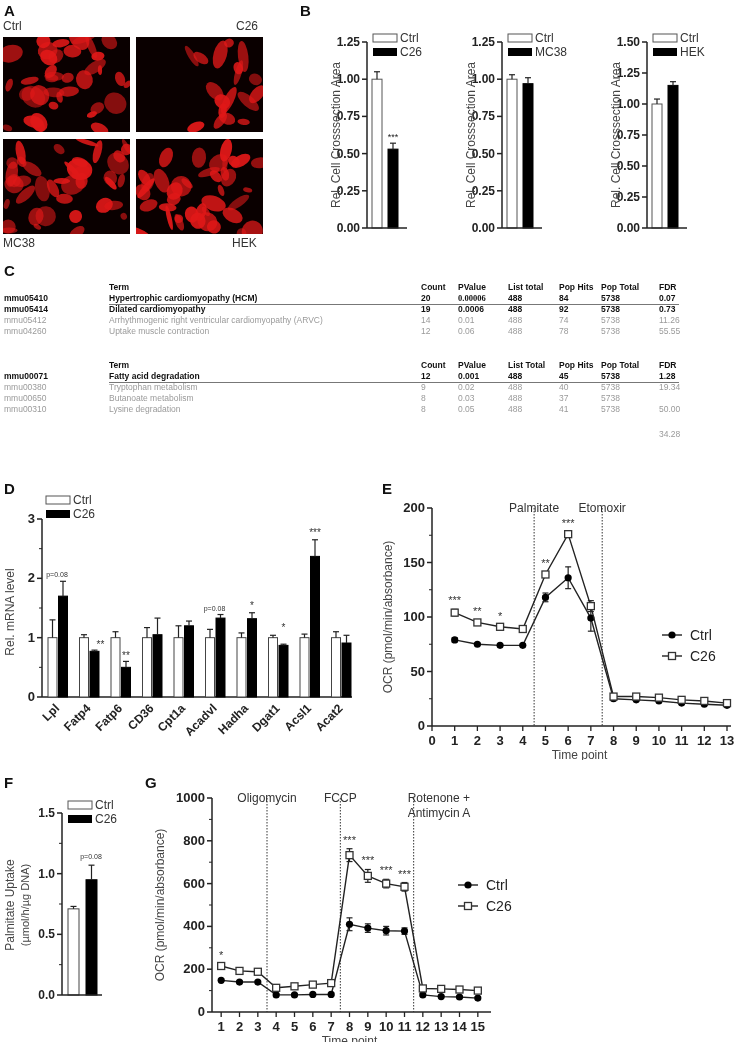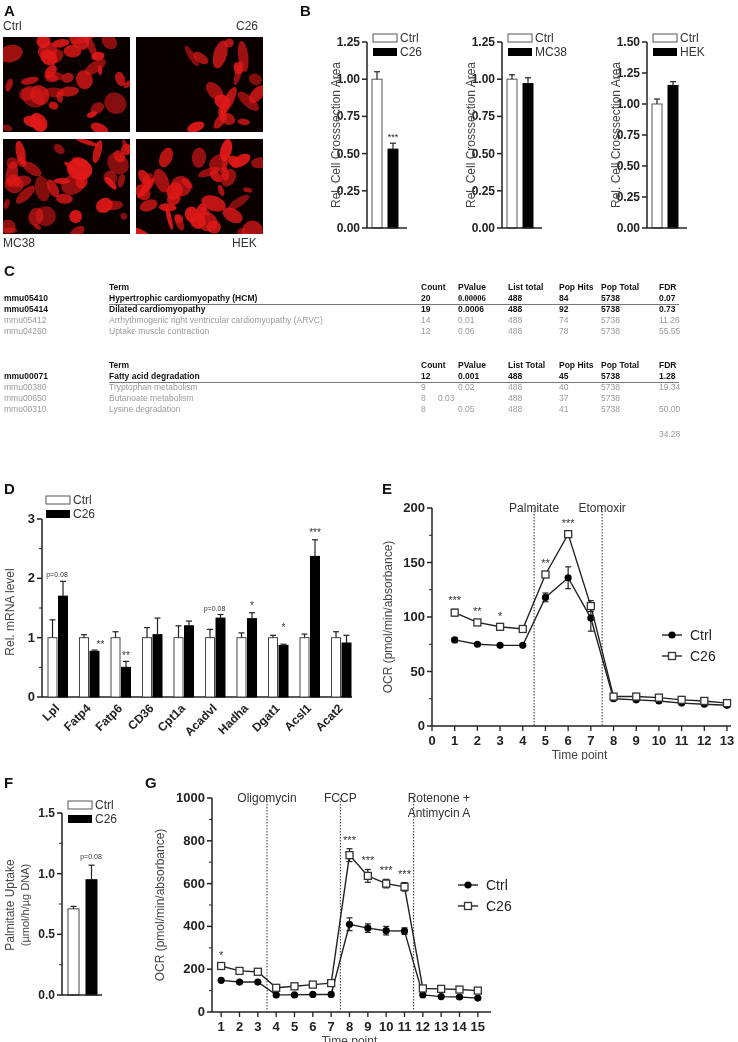--- a/index.html
+++ b/index.html
@@ -337,21 +337,21 @@
       <span style="left: 454px;">0.02</span>
       <span style="left: 504px;">488</span>
       <span style="left: 555px;">40</span>
       <span style="left: 597px;">5738</span>
       <span style="left: 655px;">19.34</span>
     </div>
     <div class="tbl-row dim">
       <span style="left: 0px;">mmu00650</span>
       <span style="left: 105px;">Butanoate metabolism</span>
       <span style="left: 417px;">8</span>
-      <span style="left: 434px; text-align: center;">0.03</span>
+      <span style="left: 454px; text-align: center;">0.03</span>
       <span style="left: 504px;">488</span>
       <span style="left: 555px;">37</span>
       <span style="left: 597px;">5738</span>
       <span style="left: 655px; margin-top: 36px;">34.28</span>
     </div>
     <div class="tbl-row dim">
       <span style="left: 0px;">mmu00310</span>
       <span style="left: 105px;">Lysine degradation</span>
       <span style="left: 417px;">8</span>
       <span style="left: 454px;">0.05</span>

